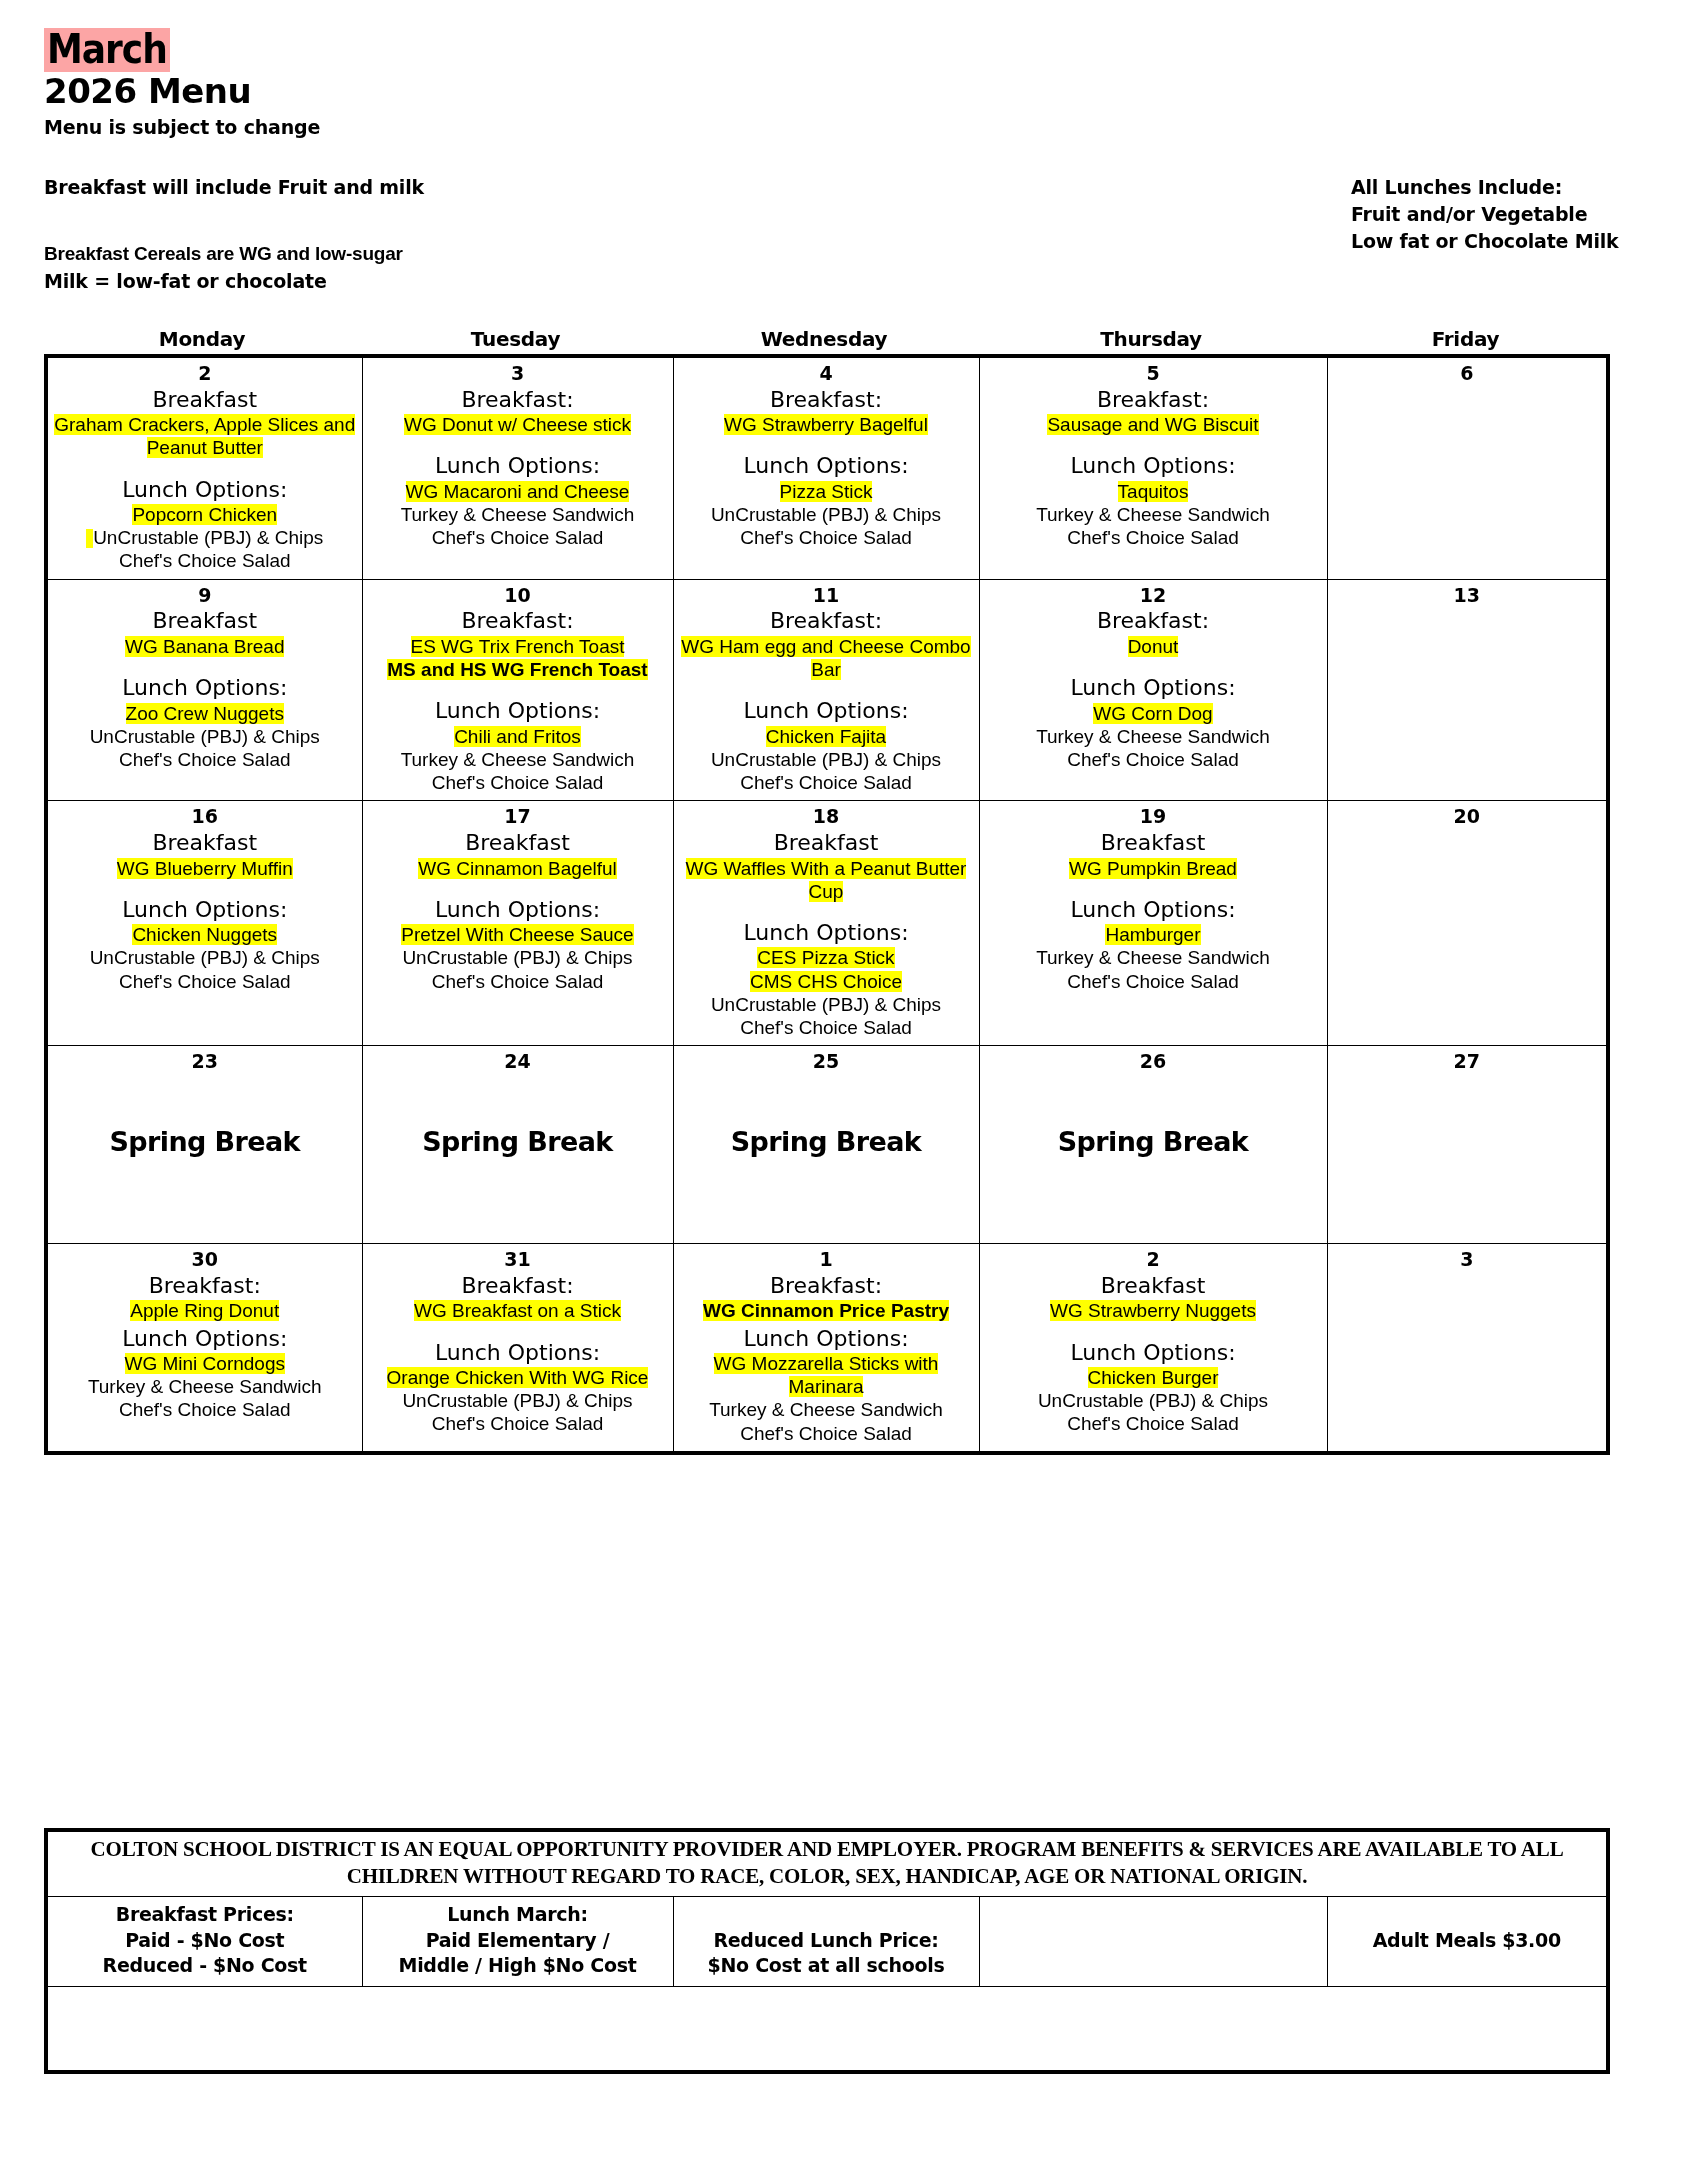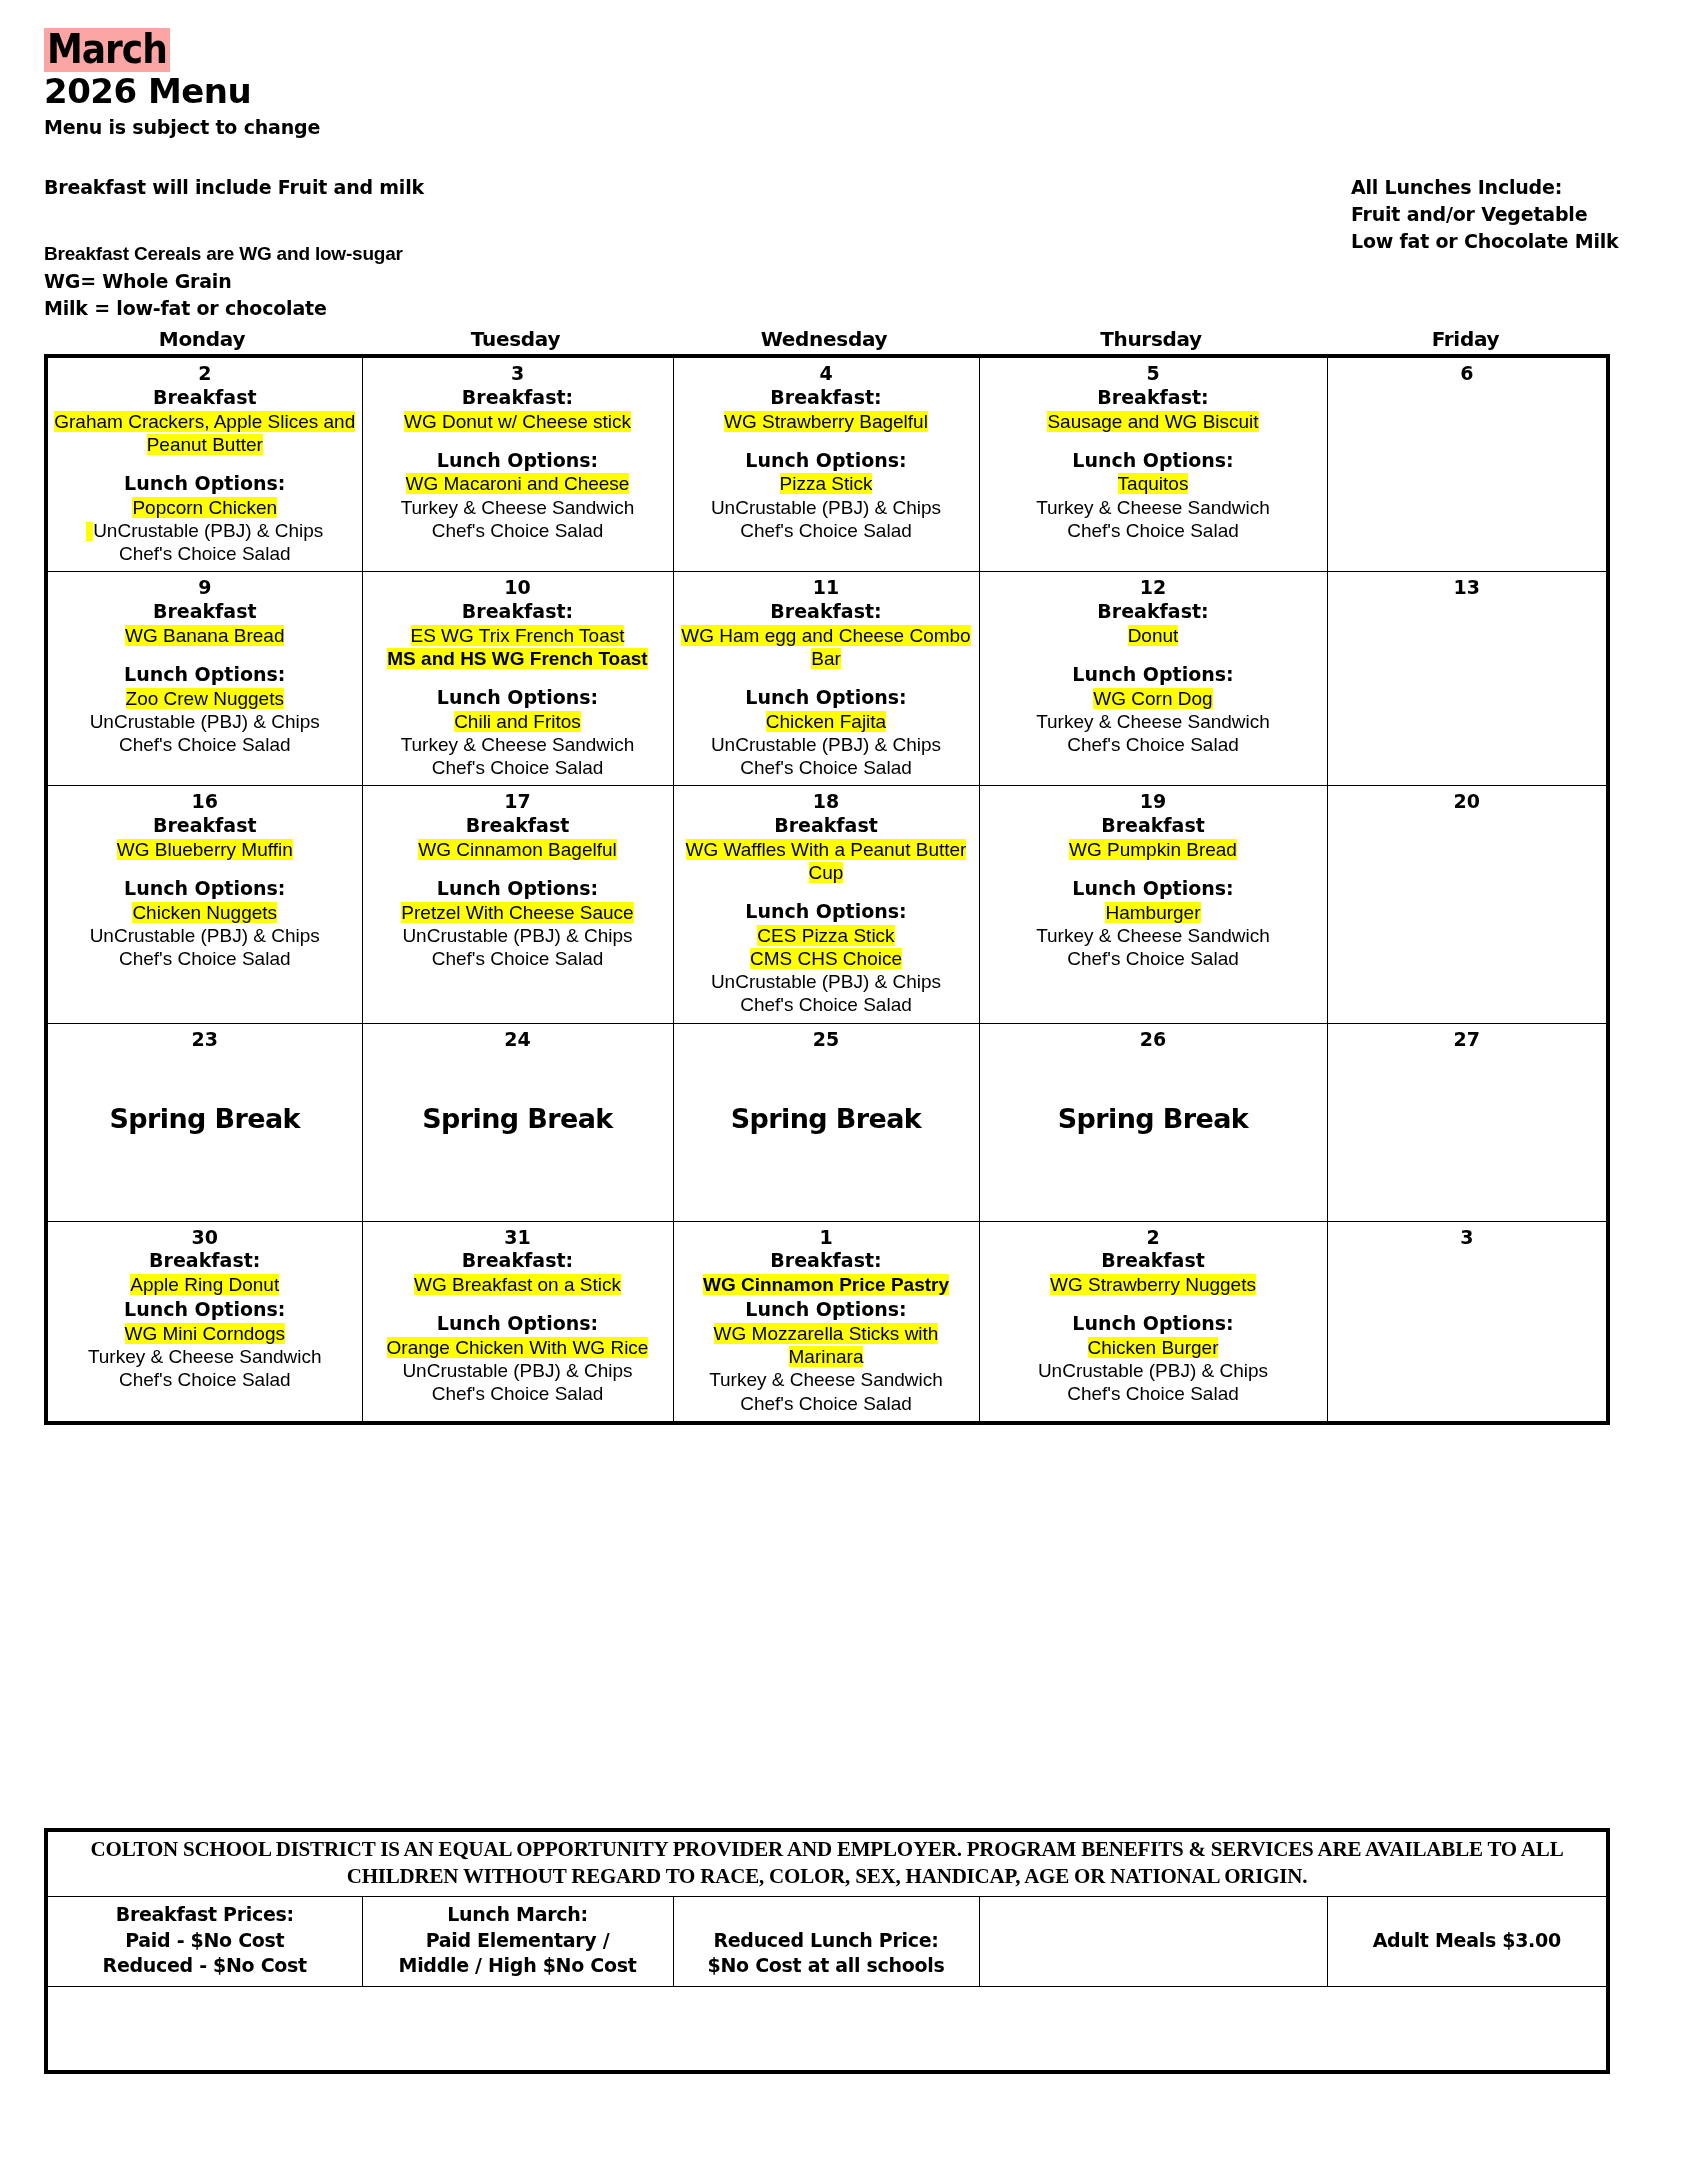--- a/index.html
+++ b/index.html
@@ -119,22 +119,22 @@
   .outer-right { border-right: 4px solid #000 !important; }
 
   .daynum {
     font-size: 19px;
     font-weight: 900;
     line-height: 1.2;
     font-family: "DejaVu Sans", sans-serif;
     margin-bottom: 1px;
   }
   .sec-label {
-    font-size: 19px;
-    font-weight: 700;
+    font-size: 22px;
+    font-weight: 400;
     line-height: 1.25;
     font-family: "DejaVu Sans", sans-serif;
     margin-top: 0px;
   }
   .sec-label.lunch { margin-top: 16px; }
   .sec-label.lunch.tight { margin-top: 2px; }
   .item {
     font-size: 19px;
     line-height: 1.22;
     font-family: "Liberation Sans", sans-serif;
@@ -205,21 +205,20 @@
   <div class="header">
     <div class="title-month">March</div>
     <div class="title-year">2026 Menu</div>
     <div class="subject-change">Menu is subject to change</div>
   </div>
 
   <div class="notes-row">
     <div class="notes-left">
       <div class="note-line">Breakfast will include Fruit and milk</div>
       <div class="note-line reg">Breakfast Cereals are WG and low-sugar</div>
-      <div class="note-line">WG= Whole Grain</div>
       <div class="note-line">Milk = low-fat or chocolate</div>
     </div>
     <div class="notes-right">
       <div class="note-line">All Lunches Include:</div>
       <div class="note-line">Fruit and/or Vegetable</div>
       <div class="note-line">Low fat or Chocolate Milk</div>
     </div>
   </div>
 
   <div class="daynames">

